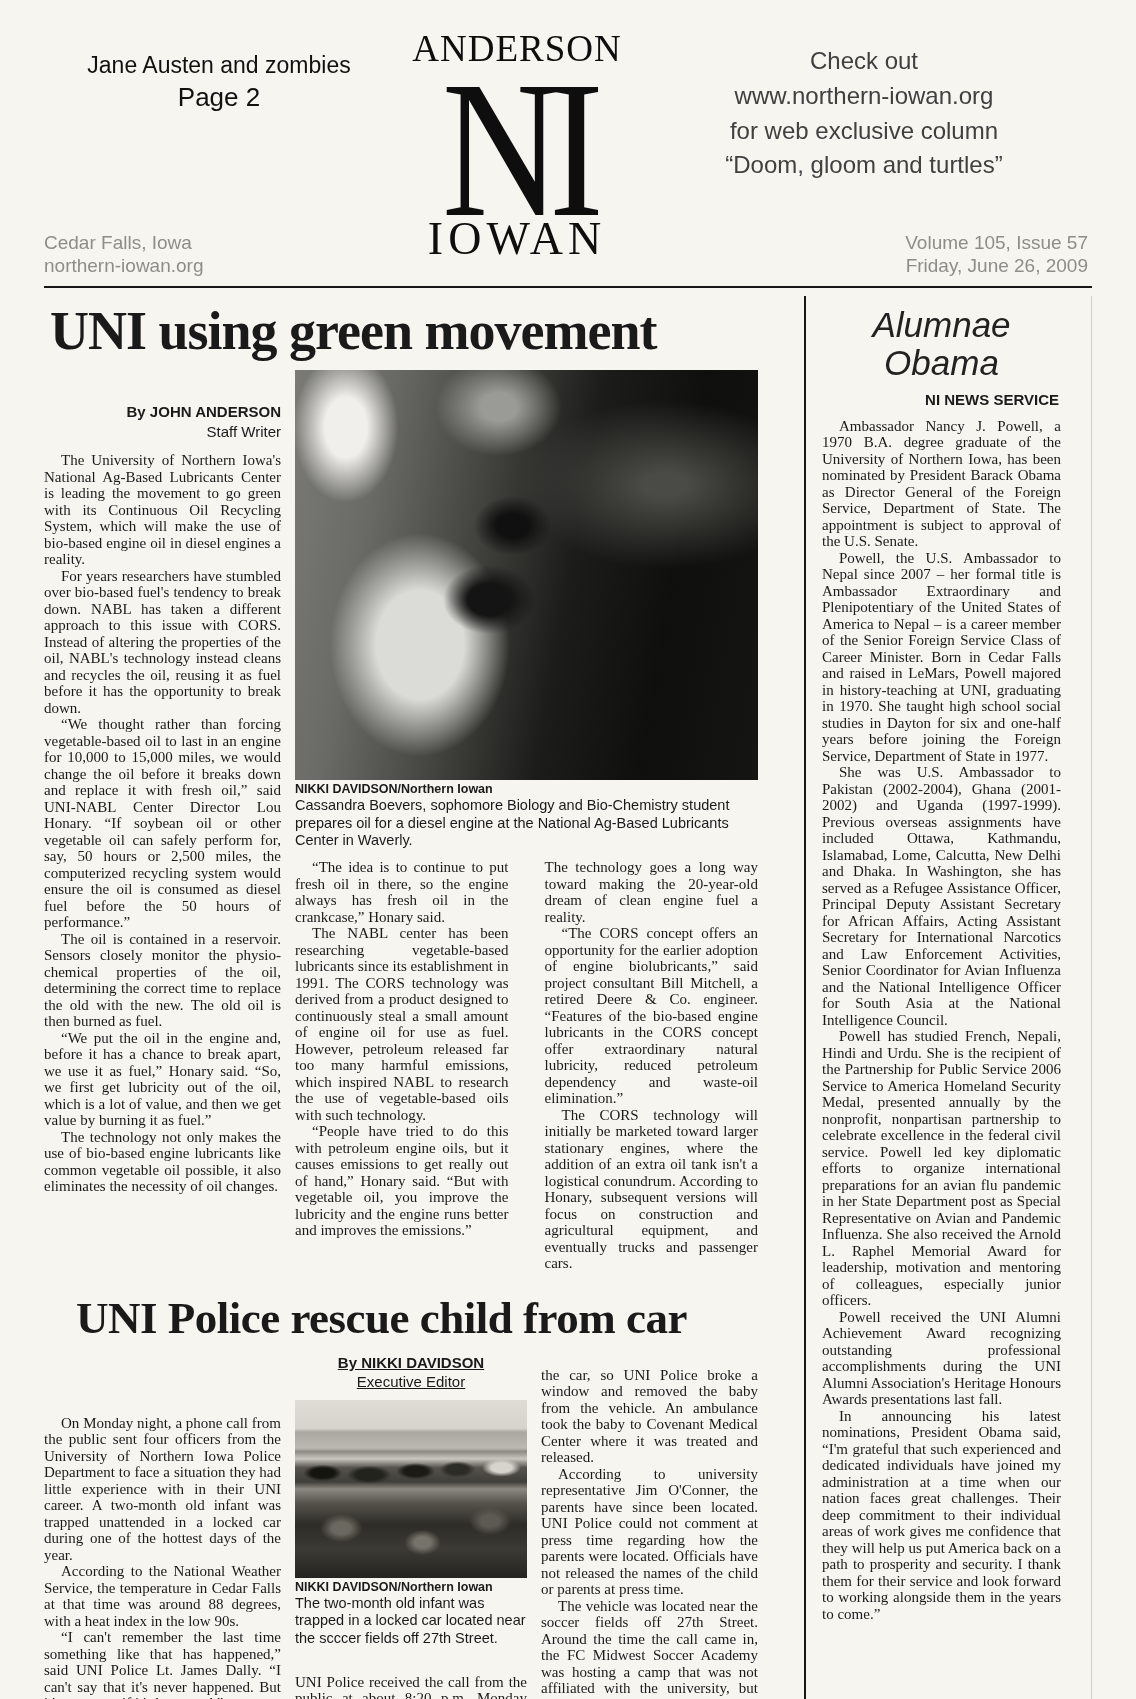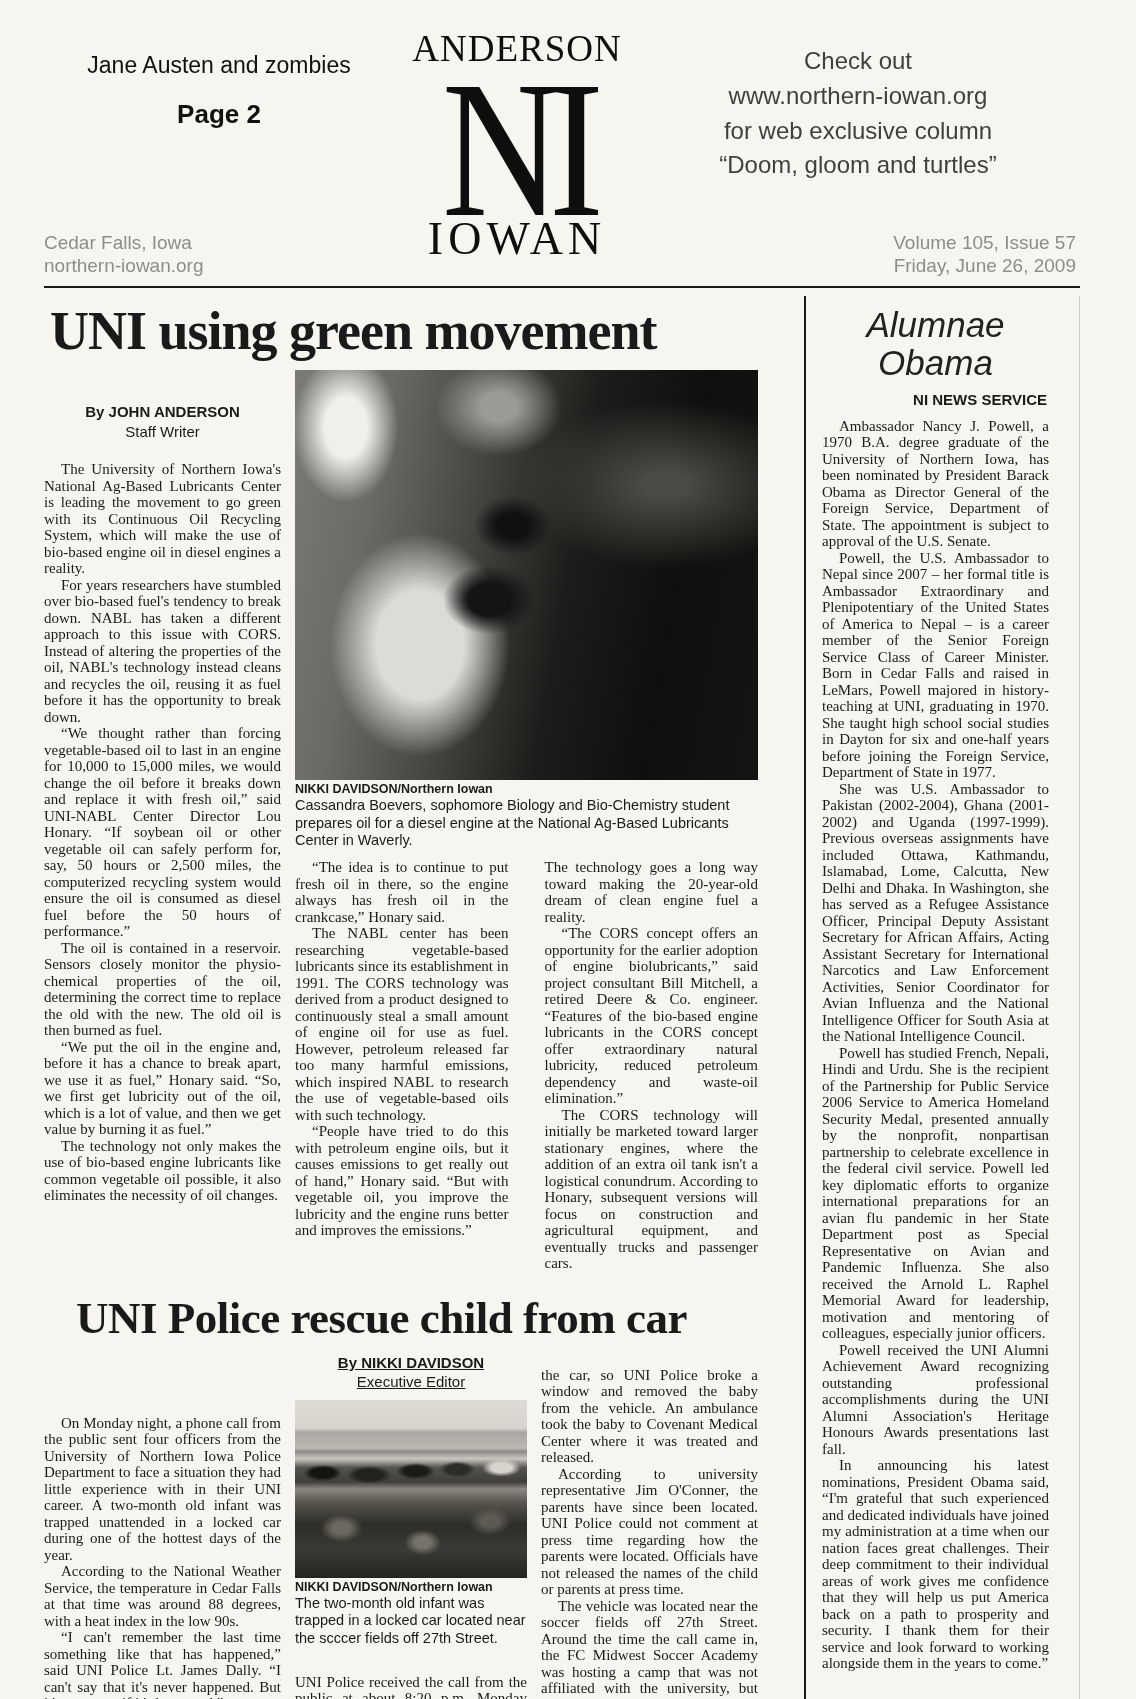--- a/index.html
+++ b/index.html
@@ -1,27 +1,27 @@
 <!DOCTYPE html>
 <html><head>
 <meta charset="utf-8">
 <style>
   html,body { margin:0; padding:0; }
   body {
     width:1136px; height:1699px; overflow:hidden;
     background:#f6f5f0; color:#1a1a1a;
     font-family:"Liberation Serif", serif;
   }
-  .page { position:relative; box-sizing:border-box; width:1136px; height:1699px; padding:28px 56px 0 44px; }
+  .page { position:relative; box-sizing:border-box; width:1136px; height:1699px; padding:28px 44px 0 44px; }
 
   
   .header { position:relative; height:252px; }
   .teaser-left { position:absolute; left:20px; top:24px; width:310px; text-align:center;
     font-family:"Liberation Sans", sans-serif; font-size:23px; color:#111; }
-  .teaser-left .pg { font-weight:bold; font-size:26px; margin-top:20px; }
+  .teaser-left .pg { font-weight:normal; font-size:26px; margin-top:3px; }
   .masthead { position:absolute; left:368px; top:2px; width:210px; text-align:center; color:#0e0e0e; }
   .mast-top { font-size:37px; line-height:1; letter-spacing:1px; }
   .mast-ni { font-size:196px; line-height:.84; letter-spacing:-14px; transform:scaleX(.84); transform-origin:50% 0; }
   .mast-bottom { font-size:46px; line-height:1; letter-spacing:5px; margin-top:-16px; }
   .teaser-right { position:absolute; left:592px; right:0; top:16px; text-align:center;
     font-family:"Liberation Sans", sans-serif; font-size:24px; line-height:1.45; color:#404040; }
   .dateline { position:absolute; left:0; bottom:2px; font-family:"Liberation Sans", sans-serif;
     font-size:19px; line-height:1.25; color:#8e8d89; }
   .issue { position:absolute; right:4px; bottom:2px; text-align:right; font-family:"Liberation Sans", sans-serif;
     font-size:19px; line-height:1.25; color:#8e8d89; }
@@ -37,21 +37,21 @@
   
   .bt p { margin:0; font-size:15px; line-height:1.1; text-align:justify; text-indent:17px; }
   .cont p:first-child { text-indent:0; }
   .byline { font-family:"Liberation Sans", sans-serif; font-size:15px; font-weight:bold; line-height:1.3; }
   .byline .title { display:block; font-weight:normal; }
 
   
   .headline-1 { font-size:54px; font-weight:bold; letter-spacing:-1px; line-height:1; margin:8px 0 12px 6px; }
   .cols { display:flex; gap:14px; }
   .colA { width:237px; flex:0 0 auto; }
-  .colA .byline { text-align:center; padding-top:32px; margin-bottom:20px; }
+  .colA .byline { text-align:right; padding-top:32px; margin-bottom:11px; }
   .colB-wrap { flex:1; min-width:0; }
   .photo1 { width:100%; height:410px;
     background:
       radial-gradient(ellipse 90px 70px at 44% 9%, #9a9a96 20%, rgba(150,150,146,0) 70%),
       radial-gradient(ellipse 70px 100px at 11% 14%, #f0efeb 30%, rgba(239,239,235,0) 75%),
       radial-gradient(ellipse 52px 40px at 47% 38%, #101010 30%, rgba(17,17,17,0) 75%),
       radial-gradient(ellipse 62px 46px at 42% 56%, #141414 35%, rgba(17,17,17,0) 75%),
       radial-gradient(ellipse 125px 155px at 27% 67%, #dbdbd7 35%, rgba(220,220,216,0) 72%),
       radial-gradient(ellipse 210px 120px at 80% 28%, #4a4a46 10%, rgba(0,0,0,0) 70%),
       linear-gradient(100deg, #7a7a76 0%, #6a6a66 18%, #454541 38%, #1c1c1a 58%, #0f0f0d 78%, #151513 100%); }

